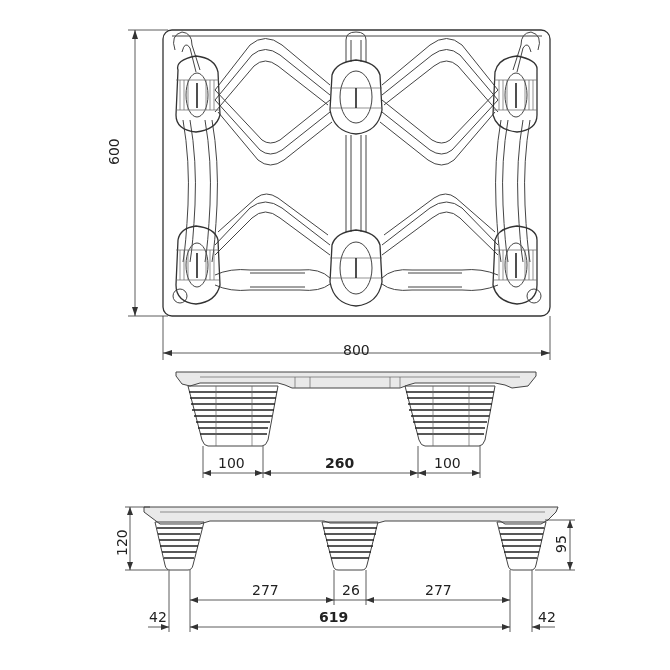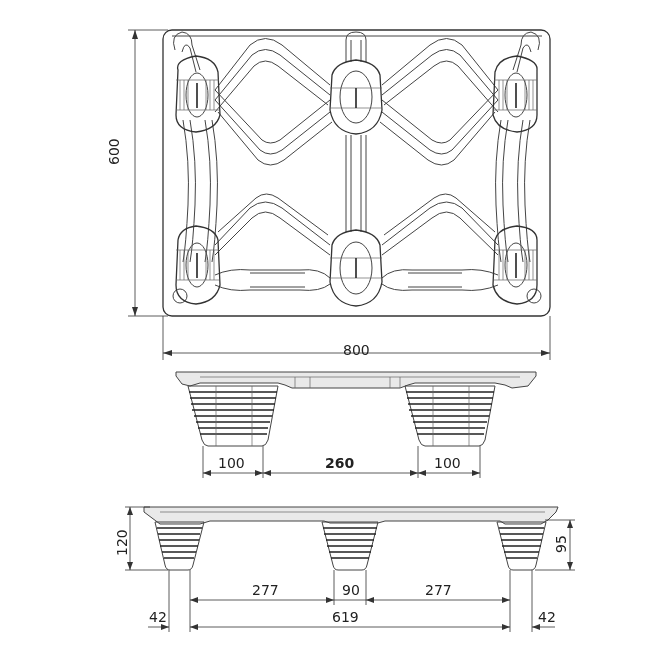--- a/index.html
+++ b/index.html
@@ -238,18 +238,18 @@
 <div class="label" style="left:343px; top:334px;margin-top:8px;">800</div>
 
 <div class="label" style="left:218px; top:455px;">100</div>
 <div class="label" style="left:325px; top:455px;font-weight:bold;">260</div>
 <div class="label" style="left:434px; top:455px;">100</div>
 
 <div class="label" style="left:114px; top:556px; transform: rotate(-90deg); transform-origin: left top; width:30px;">120</div>
 <div class="label" style="left:553px; top:553px; transform: rotate(-90deg); transform-origin: left top; width:30px;">95</div>
 
 <div class="label" style="left:252px; top:582px;">277</div>
-<div class="label" style="left:342px; top:582px;">90</div>
+<div class="label" style="left:342px; top:582px;">26</div>
 <div class="label" style="left:425px; top:582px;">277</div>
 
 <div class="label" style="left:149px; top:609px;">42</div>
-<div class="label" style="left:332px; top:609px;">619</div>
+<div class="label" style="left:319px; top:609px;font-weight:bold;">619</div>
 <div class="label" style="left:538px; top:609px;">42</div>
 
 </body></html>

